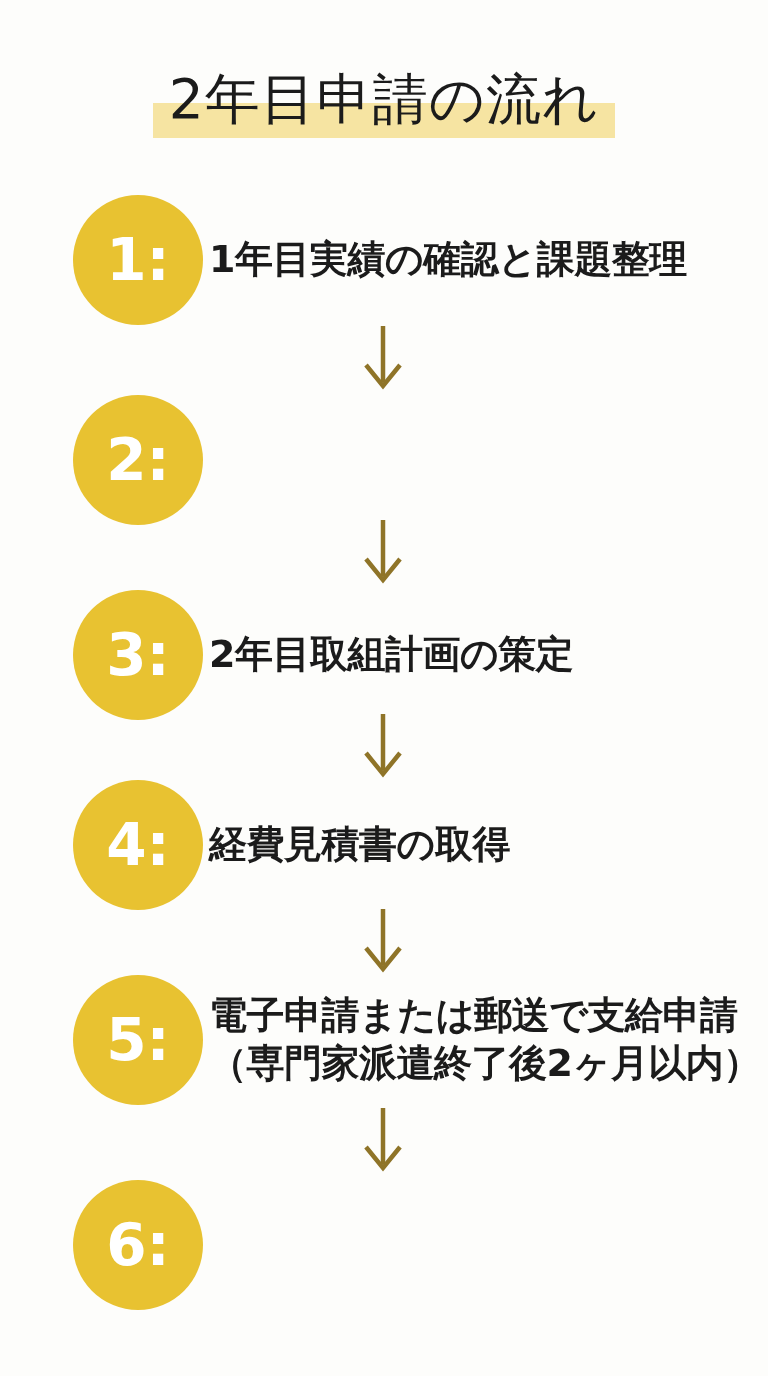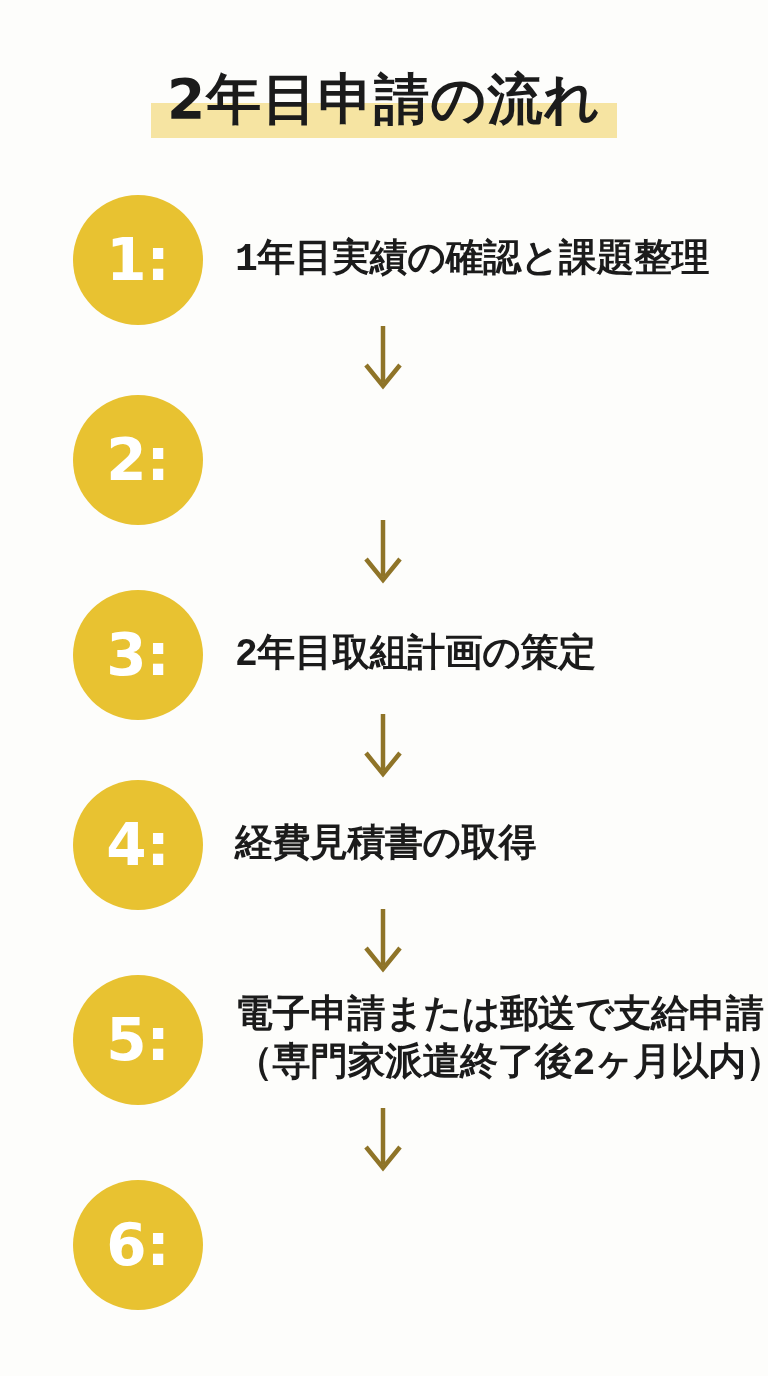--- a/index.html
+++ b/index.html
@@ -26,21 +26,21 @@
   .title-wrap {
     position: absolute;
     top: 62px;
     left: 0;
     width: 100%;
     text-align: center;
   }
   .title-text {
     display: inline-block;
     font-size: 55px;
-    font-weight: 700;
+    font-weight: 400;
     color: var(--text);
     line-height: 1.38;
     padding: 0 16px;
     letter-spacing: 1px;
     background: linear-gradient(to bottom, transparent 54%, var(--highlight) 54%, var(--highlight) 100%);
   }
   .step {
     position: absolute;
     left: 73px;
     width: 680px;
@@ -56,28 +56,27 @@
     background: var(--circle);
     color: var(--number-text);
     display: flex;
     align-items: center;
     justify-content: center;
     font-size: 58px;
     font-weight: 700;
     line-height: 1;
   }
   .label {
-    margin-left: 32px;
+    margin-left: 6px;
     font-size: 38px;
     font-weight: 700;
     color: var(--text);
     letter-spacing: -0.5px;
     line-height: 1.26;
     white-space: nowrap;
-    font-family: Liberation Mono, monospace;
   }
   .label span { display: block; }
   .arrow {
     position: absolute;
     left: 361px;
     color: var(--arrow);
   }
 </style>
 </head>
 <body>

